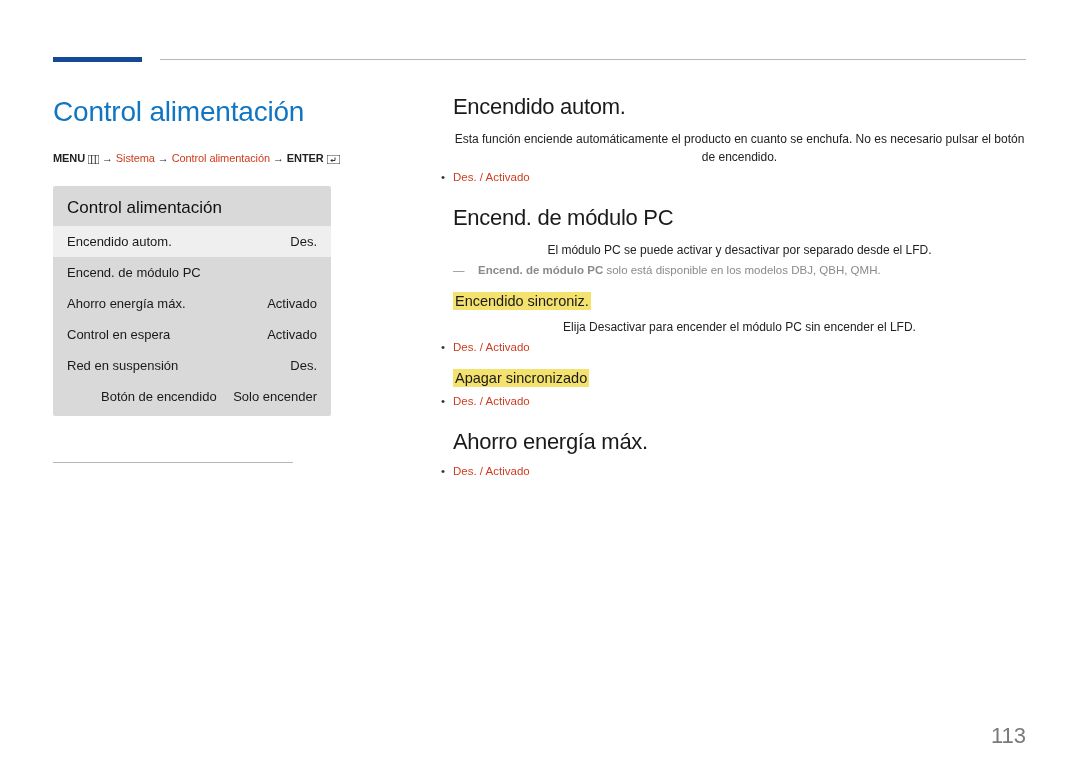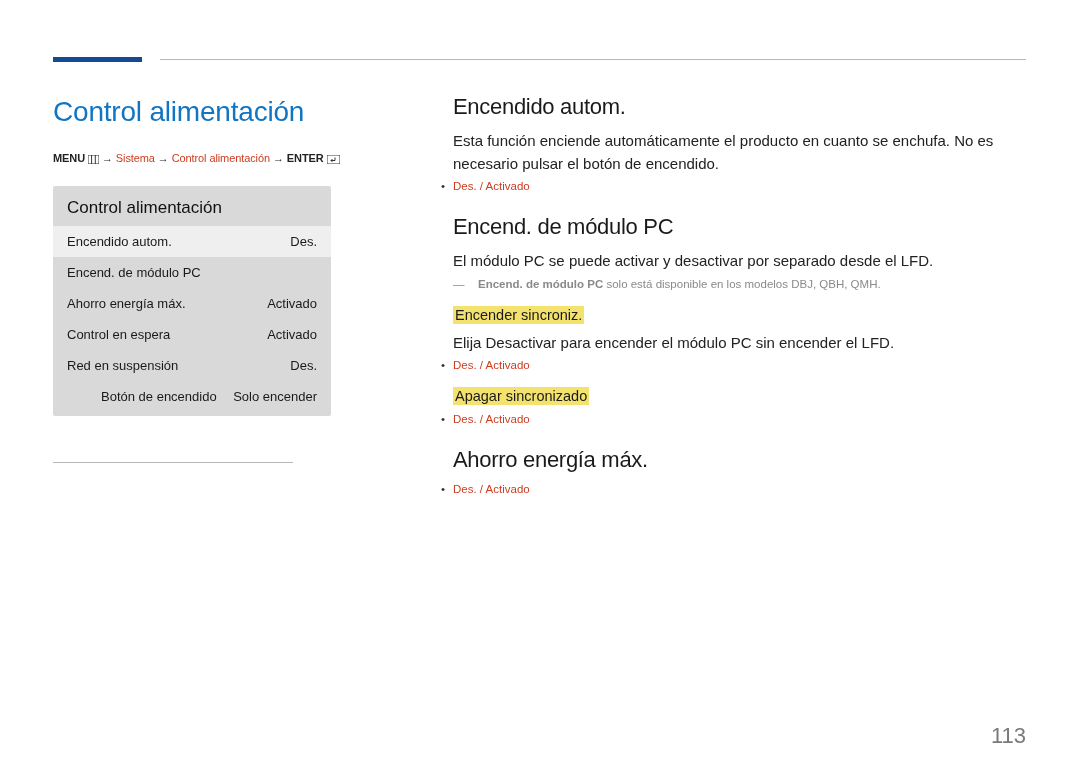--- a/index.html
+++ b/index.html
@@ -83,24 +83,25 @@
   }
   .r-heading {
     font-size: 22px;
     font-weight: 400;
     color: #1a1a1a;
     margin-bottom: 10px;
     letter-spacing: -0.3px;
   }
   .r-heading.spaced { margin-top: 22px; }
   .r-para {
-    font-size: 15px;
+    font-size: 12px;
     line-height: 1.5;
     color: #222;
     margin-bottom: 5px;
+    text-align: center;
   }
   .r-bullet {
     font-size: 11.5px;
     margin-left: 0;
     position: relative;
     margin-bottom: 6px;
   }
   .r-bullet::before {
     content: "•";
     position: absolute;
@@ -209,21 +210,21 @@
 
 <div class="right-col">
   <h2 class="r-heading">Encendido autom.</h2>
   <p class="r-para">Esta función enciende automáticamente el producto en cuanto se enchufa. No es necesario pulsar el botón de encendido.</p>
   <div class="r-bullet"><span class="redopt">Des. / Activado</span></div>
 
   <h2 class="r-heading spaced">Encend. de módulo PC</h2>
   <p class="r-para">El módulo PC se puede activar y desactivar por separado desde el LFD.</p>
   <div class="note-line"><span class="nbold">Encend. de módulo PC</span><span> solo está disponible en los modelos DBJ, QBH, QMH.</span></div>
 
-  <div class="sub-heading">Encender sincroniz.</div>
+  <div class="sub-heading">Encendido sincroniz.</div>
   <p class="r-para">Elija Desactivar para encender el módulo PC sin encender el LFD.</p>
   <div class="r-bullet"><span class="redopt">Des. / Activado</span></div>
 
   <div class="sub-heading">Apagar sincronizado</div>
   <div class="r-bullet"><span class="redopt">Des. / Activado</span></div>
 
   <h2 class="r-heading spaced">Ahorro energía máx.</h2>
   <div class="r-bullet"><span class="redopt">Des. / Activado</span></div>
 </div>
 

